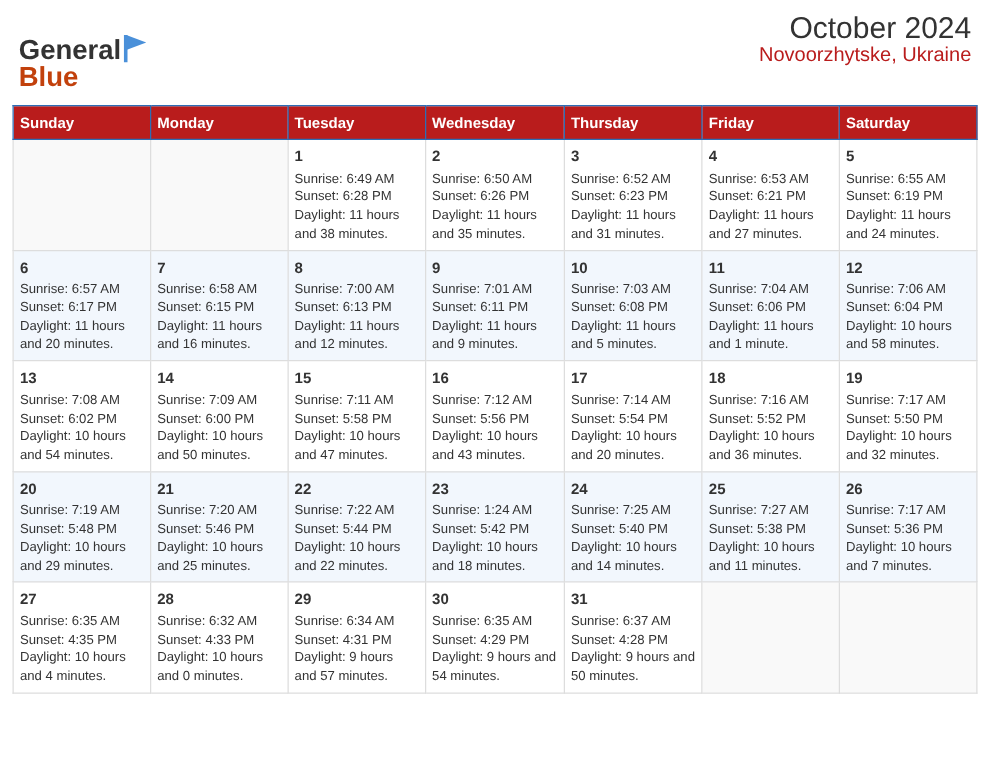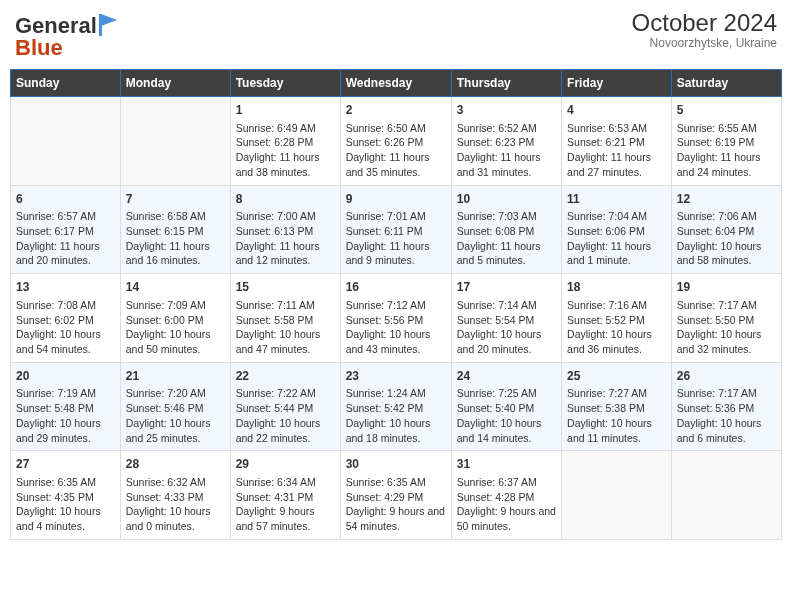--- a/index.html
+++ b/index.html
@@ -13,21 +13,21 @@
     .header {
       display: flex;
       justify-content: space-between;
       align-items: flex-start;
       margin-bottom: 10px;
       padding: 0 5px;
     }
     .logo {
       display: flex;
       align-items: flex-end;
-      margin-top: 5px;
+      margin-top: 19px;
     }
     .logo-text {
       font-size: 22px;
       font-weight: bold;
       color: #333;
       line-height: 1;
     }
     .logo-icon {
       width: 18px;
       height: 22px;
@@ -37,30 +37,30 @@
     .title-area {
       text-align: right;
     }
     .month-title {
       font-size: 24px;
       font-weight: normal;
       color: #333;
       line-height: 1.1;
     }
     .location {
-      font-size: 12px;
-      color: #737373;
+      font-size: 16px;
+      color: #b91c1c;
     }
     table {
       width: 100%;
       border-collapse: collapse;
       font-size: 11px;
     }
     thead tr th {
-      background: #404040;
+      background: #b91c1c;
       color: #fff;
       text-align: left;
       padding: 6px 5px;
       font-size: 12px;
       font-weight: bold;
       border: 1px solid #2d6db5;
     }
     tbody tr {
       border-bottom: 1px solid #ddd;
     }
@@ -281,21 +281,21 @@
         <td>
           <span class="day-number">25</span>
           <div>Sunrise: 7:27 AM</div>
           <div>Sunset: 5:38 PM</div>
           <div>Daylight: 10 hours and 11 minutes.</div>
         </td>
         <td>
           <span class="day-number">26</span>
           <div>Sunrise: 7:17 AM</div>
           <div>Sunset: 5:36 PM</div>
-          <div>Daylight: 10 hours and 6 minutes.</div>
+          <div>Daylight: 10 hours and 7 minutes.</div>
         </td>
       </tr>
       <tr>
         <td>
           <span class="day-number">27</span>
           <div>Sunrise: 6:35 AM</div>
           <div>Sunset: 4:35 PM</div>
           <div>Daylight: 10 hours and 4 minutes.</div>
         </td>
         <td>

